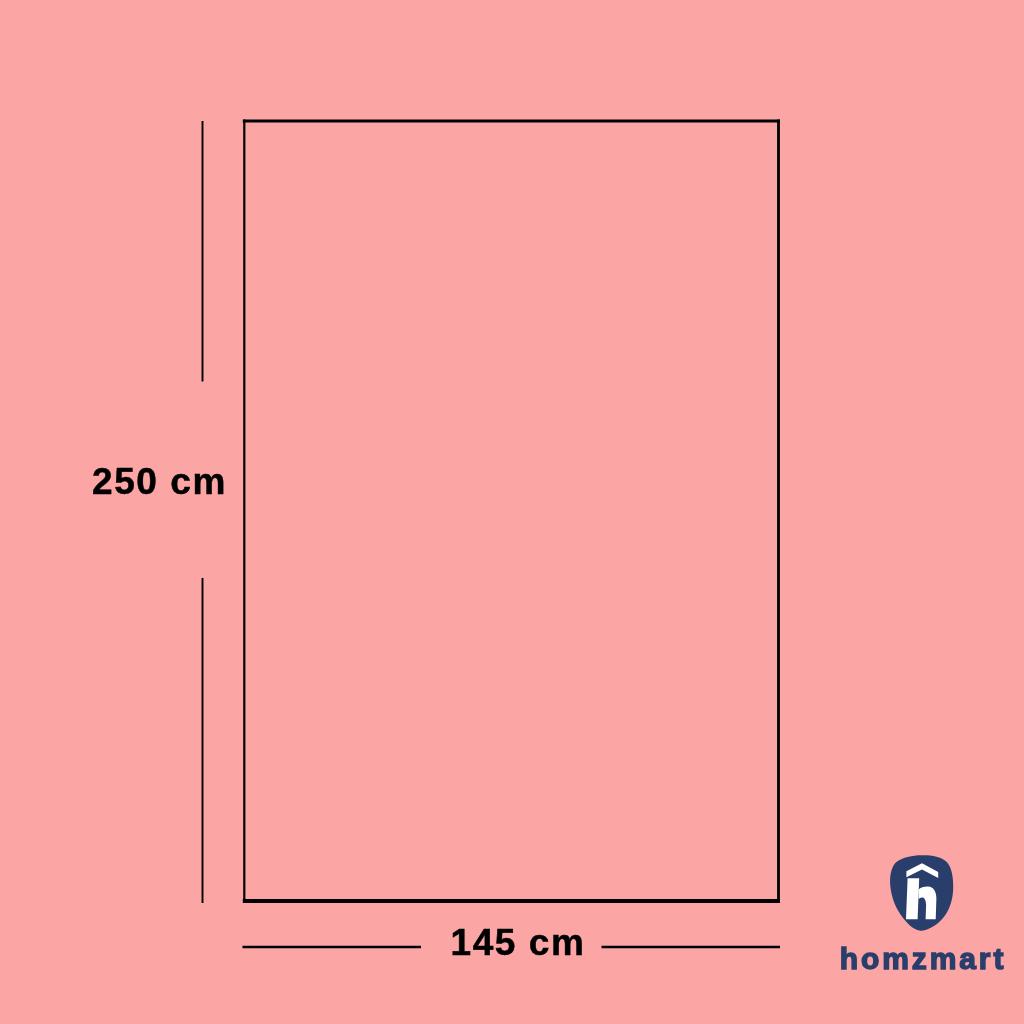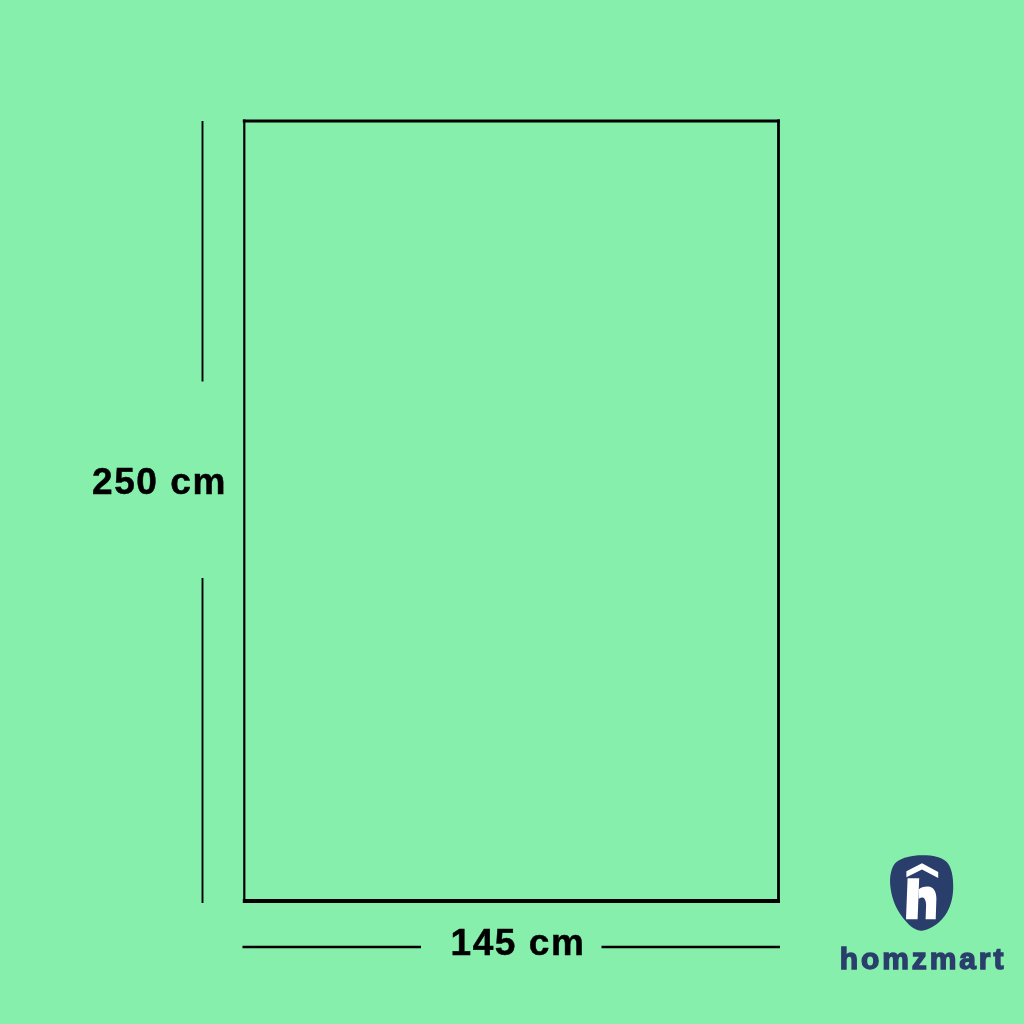--- a/index.html
+++ b/index.html
@@ -1,16 +1,16 @@
 <!DOCTYPE html>
 <html><head>
 <meta charset="utf-8">
 <style>
   html,body{margin:0;padding:0;background:#ffffff;}
-  .page{position:relative;width:1024px;height:1024px;background:#86efac;overflow:hidden;
+  .page{position:relative;width:1024px;height:1024px;background:#fca5a5;overflow:hidden;
         font-family:"Liberation Sans", sans-serif;}
 </style>
 </head>
 <body>
 <div class="page">
 <svg width="1024" height="1024" viewBox="0 0 1024 1024" xmlns="http://www.w3.org/2000/svg" style="display:block">
 
   <line x1="242.8" y1="121" x2="780" y2="121" stroke="#000000" stroke-width="3"></line>
 
   <line x1="242.8" y1="901" x2="780" y2="901" stroke="#000000" stroke-width="4"></line>

